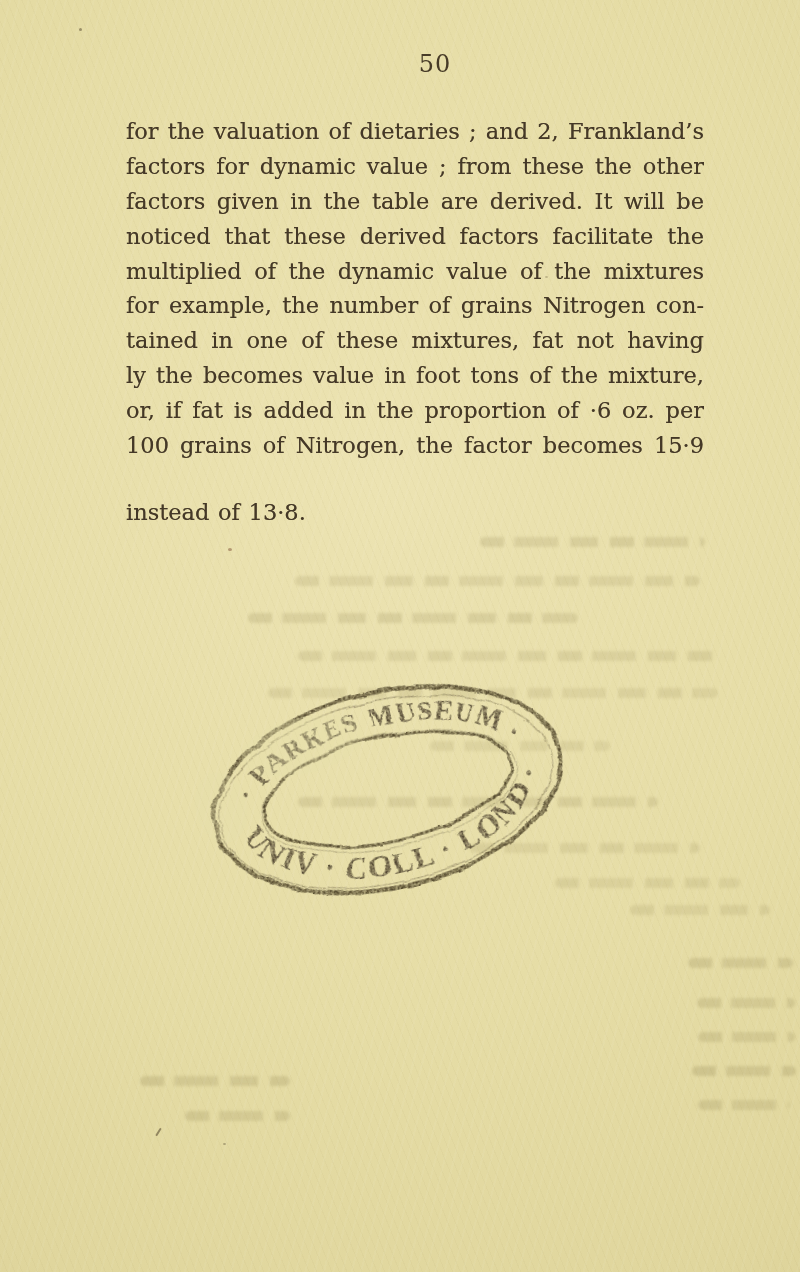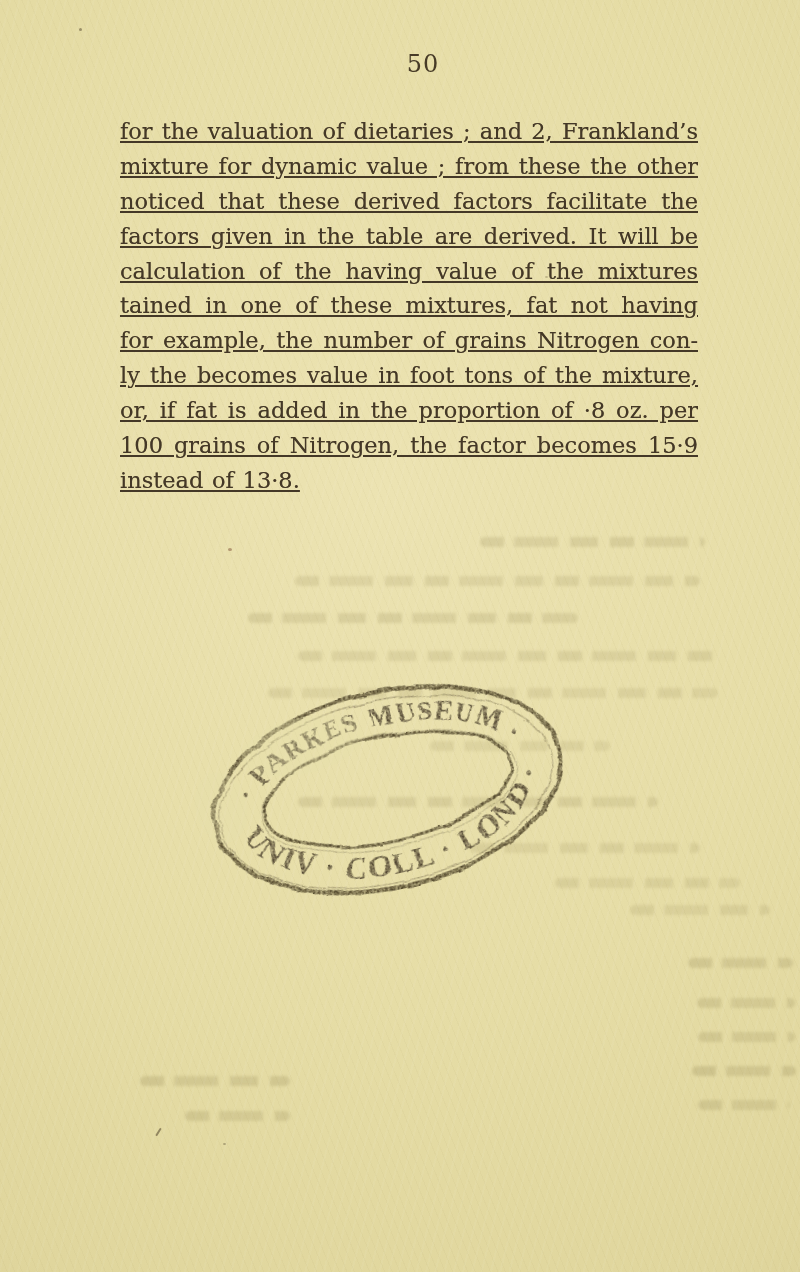--- a/index.html
+++ b/index.html
@@ -17,44 +17,43 @@
   }
   .texture {
     position: absolute; inset: 0;
     background-image:
       repeating-linear-gradient(104deg, rgba(255,255,255,0.045) 0 2px, rgba(255,255,255,0) 2px 9px),
       repeating-linear-gradient(248deg, rgba(120,100,45,0.035) 0 1px, rgba(120,100,45,0) 1px 7px);
     pointer-events: none;
   }
   .pageno {
     position: absolute;
-    left: 134px; top: 52px; width: 578px;
+    left: 146px; top: 52px; width: 578px;
     text-align: center;
     font-size: 24px; line-height: 24px;
     color: #473b27;
     letter-spacing: 1px;
   }
   .para {
     position: absolute;
-    left: 120px; top: 114px; width: 578px;
+    left: 126px; top: 114px; width: 578px;
     font-size: 22.5px;
     line-height: 34.9px;
     color: #443827;
     text-shadow: 0 0 0.4px rgba(62,48,28,0.55);
     word-spacing: 1.5px;
-    text-decoration: underline;
   }
   .para .line {
     text-align: justify;
     text-align-last: justify;
     white-space: normal;
     height: 34.9px;
     overflow: visible;
   }
-  .para .line.last { text-align-last: left; }
+  .para .line.last { text-align-last: left; margin-top: 32px; }
   .para .sc { font-variant: small-caps; letter-spacing: 0.5px; }
   .bleed {
     position: absolute;
     height: 10px;
     border-radius: 5px;
     filter: blur(1.5px);
     background: repeating-linear-gradient(90deg,
       rgba(122,108,58,0.55) 0 24px, rgba(122,108,58,0) 24px 34px,
       rgba(122,108,58,0.48) 34px 78px, rgba(122,108,58,0) 78px 90px,
       rgba(122,108,58,0.52) 90px 118px, rgba(122,108,58,0) 118px 130px);
@@ -66,28 +65,28 @@
 </head>
 <body>
 
 <div class="page">
   <div class="texture"></div>
 
   <div class="pageno">50</div>
 
   <div class="para">
       <div class="line"><span>for the valuation of dietaries ; and 2, Frankland’s</span></div>
-      <div class="line"><span>mixture for dynamic value ; from these the other</span></div>
+      <div class="line"><span>factors for dynamic value ; from these the other</span></div>
+      <div class="line"><span>factors given in the table are derived.  It will be</span></div>
       <div class="line"><span>noticed that these derived factors facilitate the</span></div>
-      <div class="line"><span>factors given in the table are derived.  It will be</span></div>
-      <div class="line"><span>calculation of the having value of the mixtures</span></div>
+      <div class="line"><span>multiplied of the dynamic value of the mixtures</span></div>
+      <div class="line"><span>for example, the number of grains Nitrogen con-</span></div>
       <div class="line"><span>tained in one of these mixtures, fat not having</span></div>
-      <div class="line"><span>for example, the number of grains Nitrogen con-</span></div>
       <div class="line"><span>ly the becomes value in foot tons of the mixture,</span></div>
-      <div class="line"><span>or, if fat is added in the proportion of ·8 oz. per</span></div>
+      <div class="line"><span>or, if fat is added in the proportion of ·6 oz. per</span></div>
       <div class="line"><span>100 grains of Nitrogen, the factor becomes 15·9</span></div>
       <div class="line last"><span>instead of 13·8.</span></div>
     </div>
 
   <div class="bleed" style="left:480px;top:537px;width:225px;opacity:.30"></div>
   <div class="bleed" style="left:295px;top:576px;width:405px;opacity:.26"></div>
   <div class="bleed" style="left:248px;top:613px;width:330px;opacity:.30"></div>
   <div class="bleed" style="left:298px;top:651px;width:420px;opacity:.26"></div>
   <div class="bleed" style="left:268px;top:688px;width:450px;opacity:.24"></div>
   <div class="bleed" style="left:430px;top:741px;width:180px;opacity:.22"></div>

